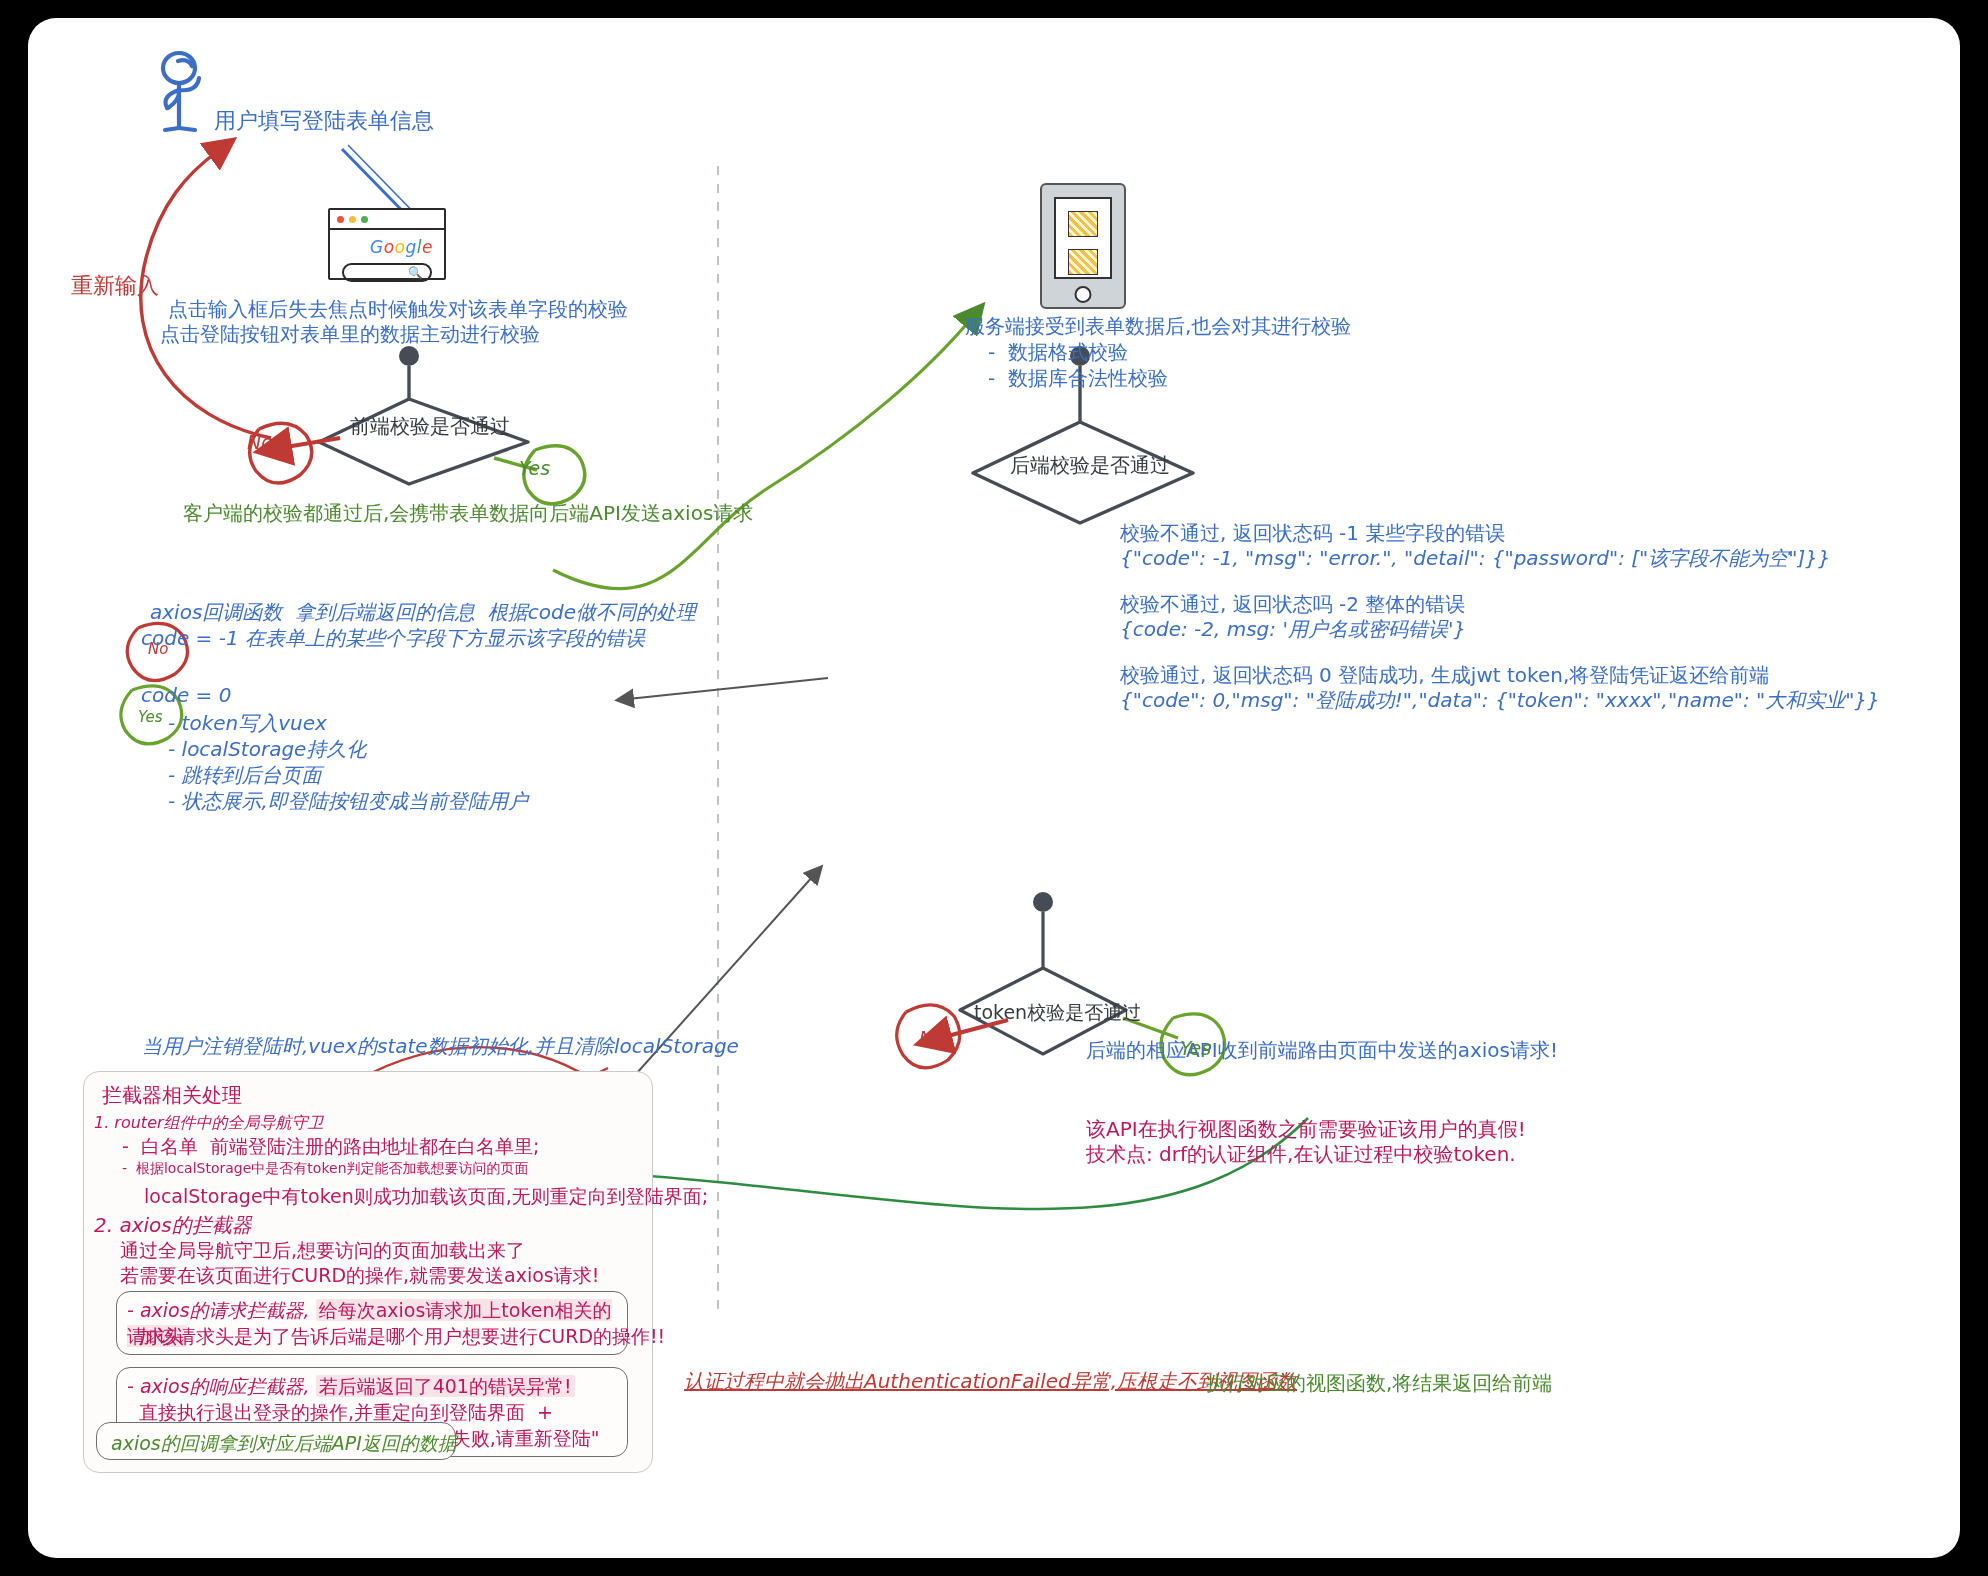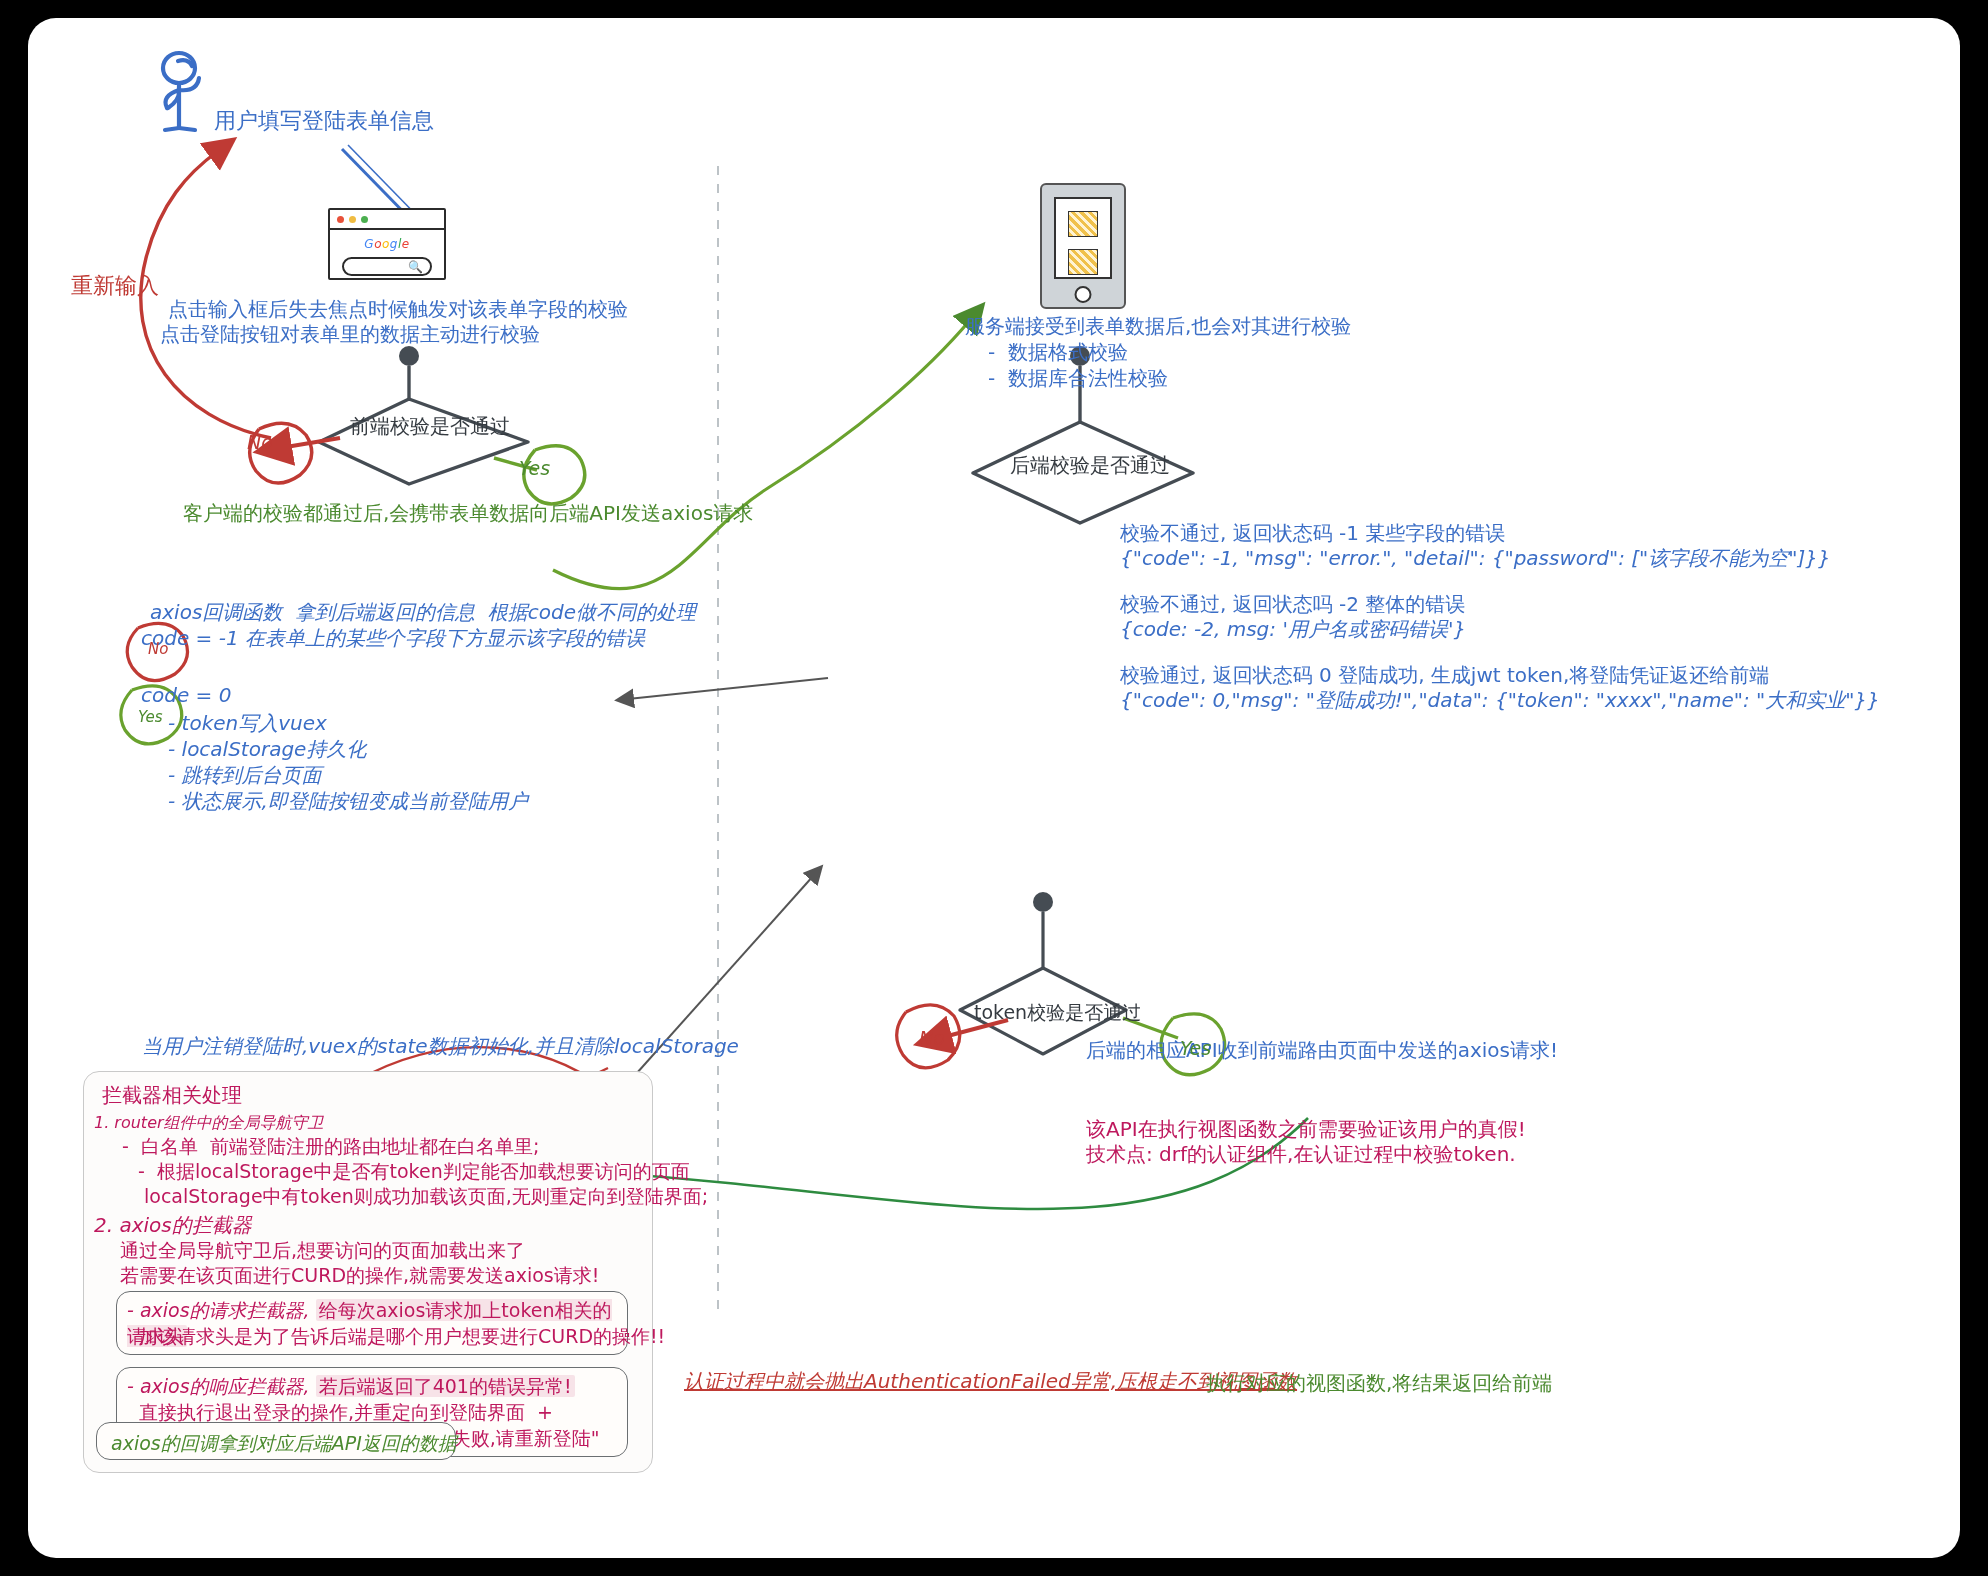--- a/index.html
+++ b/index.html
@@ -76,21 +76,21 @@
     background: #fff;
     border-radius: 2px;
   }
   .browser-bar {
     height: 20px;
     border-bottom: 2.5px solid #2b2b2b;
     display: flex; align-items: center; gap: 5px;
     padding-left: 7px;
   }
   .dot { width: 7px; height: 7px; border-radius: 50%; }
-  .goog { text-align: center; font-size: 12px; font-style: italic; letter-spacing: .5px; margin-top: 7px;}
+  .goog { font-size: 17px; font-style: italic; letter-spacing: .5px; margin-top: 7px; margin-left: 40px;}
   .searchbox {
     margin: 6px 12px 0 12px;
     height: 19px;
     border: 2px solid #2b2b2b;
     border-radius: 11px;
     position: relative;
   }
   .phone {
     position: absolute;
     background: #cfd4d8;
@@ -242,21 +242,21 @@
   <div class="txt blue hand" style="left:140px; top:718px; font-size:20px;">- localStorage持久化</div>
   <div class="txt blue hand" style="left:140px; top:744px; font-size:20px;">- 跳转到后台页面</div>
   <div class="txt blue hand" style="left:140px; top:770px; font-size:20px;">- 状态展示,即登陆按钮变成当前登陆用户</div>
 
   <div class="txt blue hand" style="left:114px; top:1015px; font-size:20px;">当用户注销登陆时,vuex的state数据初始化,并且清除localStorage</div>
 
   <div class="card" style="left:55px; top:1053px; width:570px; height:402px;">
     <div class="txt orange" style="left:18px; top:10px; font-size:20px;">拦截器相关处理</div>
     <div class="txt orange hand" style="left:10px; top:40px; font-size:16px;text-align:right;">1. router组件中的全局导航守卫</div>
     <div class="txt orange" style="left:38px; top:62px; font-size:19px;">-  白名单  前端登陆注册的路由地址都在白名单里;</div>
-    <div class="txt orange" style="left:54px; top:87px; font-size:19px;">-  根据localStorage中是否有token判定能否加载想要访问的页面</div>
+    <div class="txt orange" style="left:38px; top:87px; font-size:14px;">-  根据localStorage中是否有token判定能否加载想要访问的页面</div>
     <div class="txt orange" style="left:60px; top:112px; font-size:19px;">localStorage中有token则成功加载该页面,无则重定向到登陆界面;</div>
     <div class="txt orange hand" style="left:10px; top:140px; font-size:20px;">2. axios的拦截器</div>
     <div class="txt orange" style="left:36px; top:166px; font-size:19px;">通过全局导航守卫后,想要访问的页面加载出来了</div>
     <div class="txt orange" style="left:36px; top:191px; font-size:19px;">若需要在该页面进行CURD的操作,就需要发送axios请求!</div>
 
     <div class="subcard" style="left:32px; top:219px; width:512px; height:64px;">
       <div style="position:absolute; left:10px; top:6px; font-size:19px;">
         <span class="orange hand">-  axios的请求拦截器,</span>
         <span class="orange hl">给每次axios请求加上token相关的请求头</span>
       </div>

